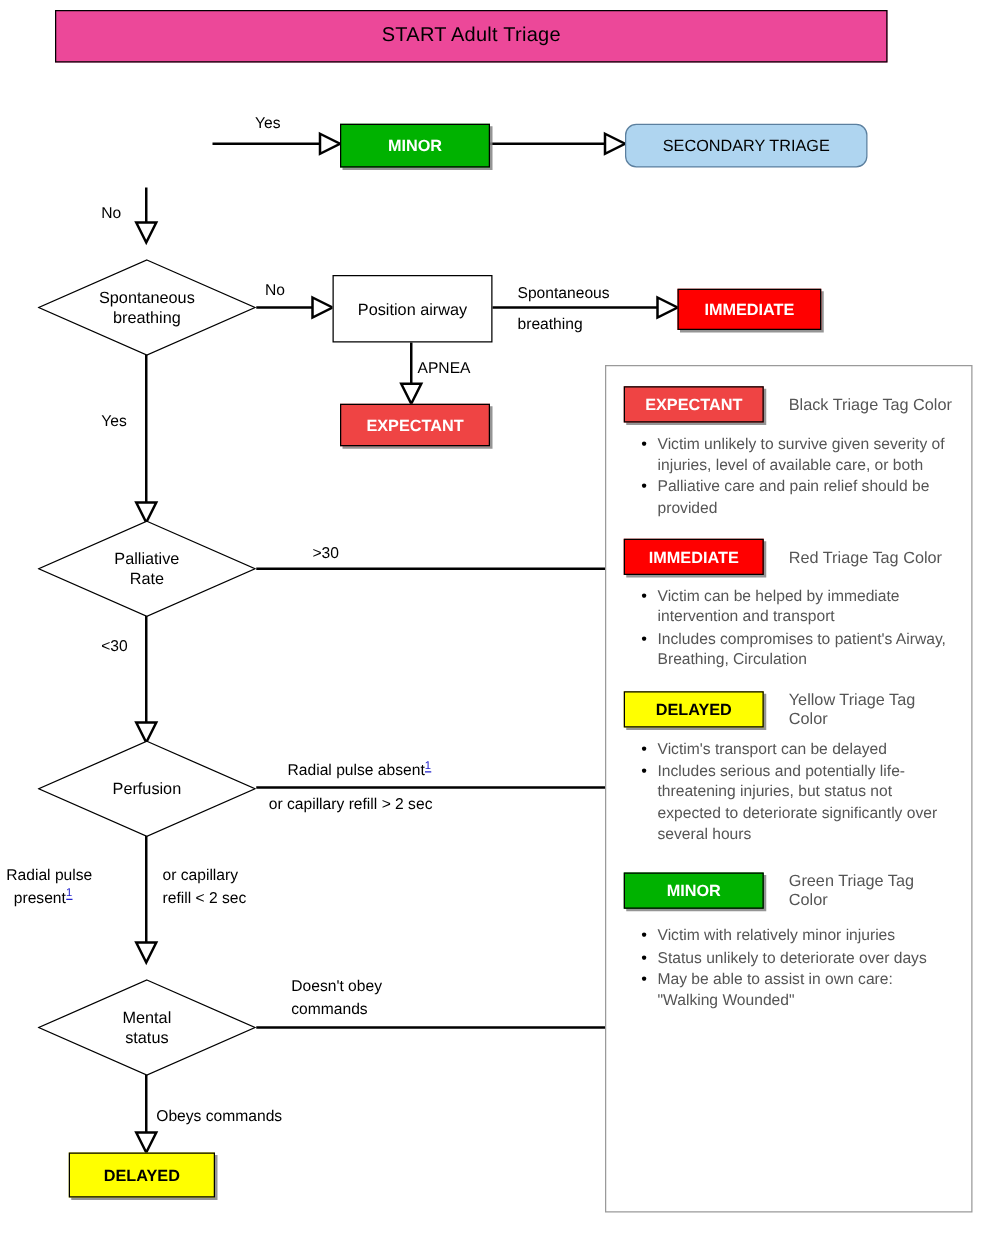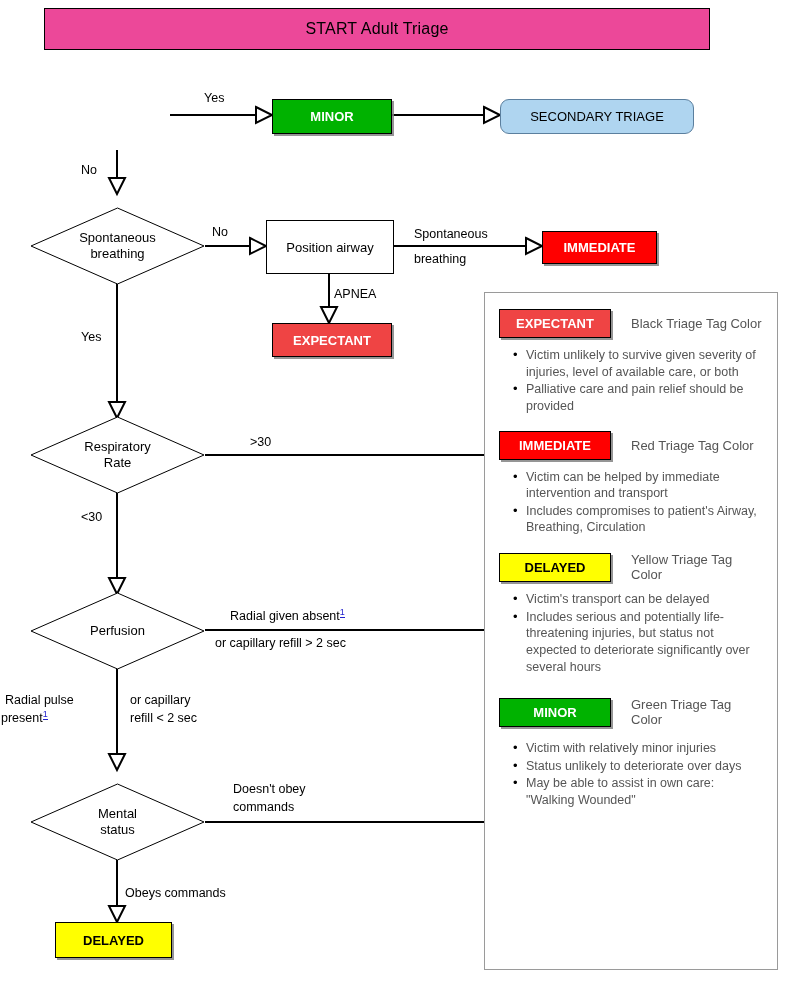--- a/index.html
+++ b/index.html
@@ -227,21 +227,21 @@
       <span>Spontaneous</span>
       <span>breathing</span>
     </div>
   </div>
 
   <div class="diamond" style="left:30px; top:416px; width:175px; height:78px;">
     <svg width="175" height="78">
         <polygon points="87.5,1 174,39 87.5,77 1,39" fill="#ffffff" stroke="#000000" stroke-width="1"></polygon>
       </svg>
     <div class="dlabel">
-      <span>Respiratory</span>
+      <span>Palliative</span>
       <span>Rate</span>
     </div>
   </div>
 
   <div class="diamond" style="left:30px; top:592px; width:175px; height:78px;">
     <svg width="175" height="78">
         <polygon points="87.5,1 174,39 87.5,77 1,39" fill="#ffffff" stroke="#000000" stroke-width="1"></polygon>
       </svg>
     <div class="dlabel">
       <span>Perfusion</span>
@@ -305,27 +305,27 @@
   <div class="elabel" style="left:414px; top:226px;">Spontaneous</div>
   <div class="elabel" style="left:414px; top:251px;">breathing</div>
 
   <div class="elabel" style="left:334px; top:286px;">APNEA</div>
 
   <div class="elabel" style="left:250px; top:434px;">&gt;30</div>
 
   <div class="elabel" style="left:81px; top:509px;">&lt;30</div>
 
   <div class="elabel" style="left:230px; top:608px;">
-    <span>Radial given absent</span><span class="fn">1</span>
+    <span>Radial pulse absent</span><span class="fn">1</span>
   </div>
 
   <div class="elabel" style="left:215px; top:635px;">or capillary refill &gt; 2 sec</div>
 
   <div class="elabel" style="left:5px; top:692px;">Radial pulse</div>
-  <div class="elabel" style="left:1px; top:710px;">
+  <div class="elabel" style="left:11px; top:710px;">
     <span>present</span><span class="fn">1</span>
   </div>
 
   <div class="elabel" style="left:130px; top:692px;">or capillary</div>
   <div class="elabel" style="left:130px; top:710px;">refill &lt; 2 sec</div>
 
   <div class="elabel" style="left:233px; top:781px;">Doesn't obey</div>
   <div class="elabel" style="left:233px; top:799px;">commands</div>
 
   <div class="elabel" style="left:125px; top:885px;">Obeys commands</div>

